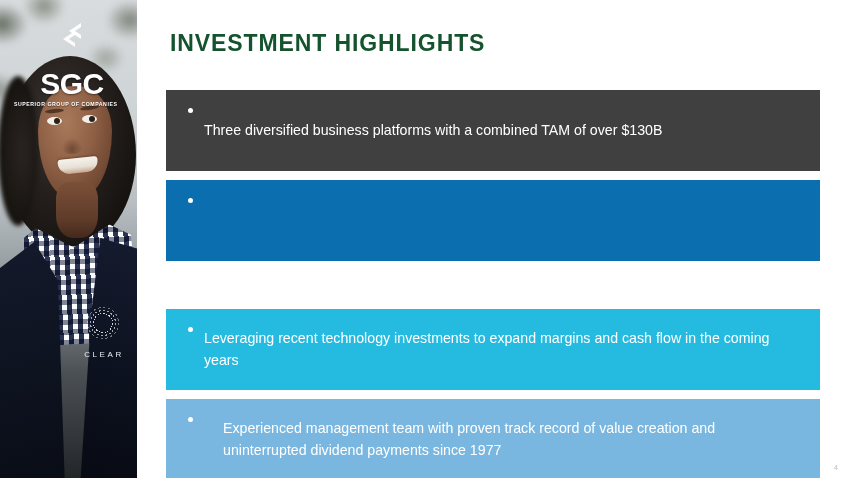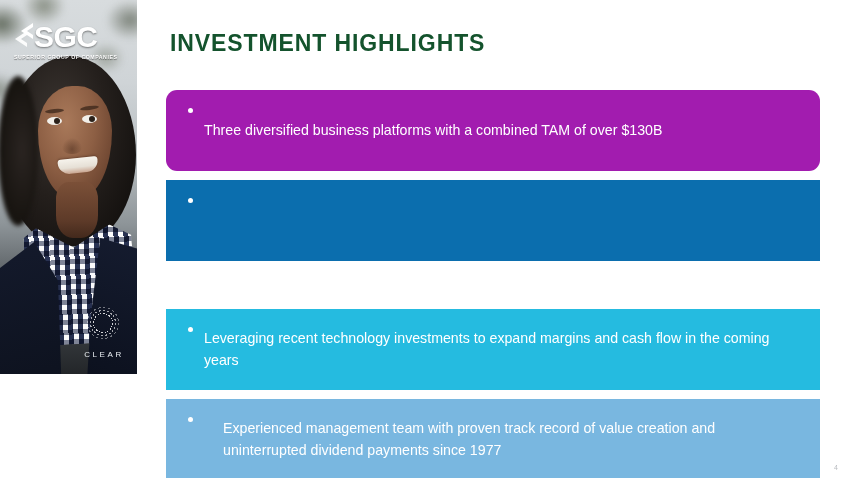--- a/index.html
+++ b/index.html
@@ -20,21 +20,21 @@
     background: #ffffff;
     overflow: hidden;
   }
 
   
   .photo-panel {
     position: absolute;
     left: 0;
     top: 0;
     width: 137px;
-    height: 374px;
+    height: 478px;
     overflow: hidden;
     background: #1a1a1c;
   }
 
   
   .photo-bg {
     position: absolute;
     inset: 0;
     background:
       linear-gradient(to bottom,
@@ -219,21 +219,23 @@
   .logo {
     position: absolute;
     left: 14px;
     top: 22px;
     width: 116px;
     z-index: 7;
     user-select: none;
   }
   .logo-row {
     display: flex;
-    gap: 0;
+    align-items: center;
+    gap: 21px;
+    flex-direction: column;
   }
   .logo-chev {
     width: 20px;
     height: 26px;
     flex: 0 0 auto;
   }
   .logo-word {
     color: #ffffff;
     font-size: 30px;
     font-weight: 700;
@@ -353,21 +355,21 @@
     </div>
     <div class="logo-tag">SUPERIOR GROUP OF COMPANIES</div>
   </div>
 
   <div class="content">
 
     <h1 class="page-title" style="color: #14532d; text-align: center;">INVESTMENT HIGHLIGHTS</h1>
 
     <div class="bullets">
 
-      <div class="bullet-box" style="background-color: #a21caf; border-radius: 11px;">
+      <div class="bullet-box" style="background-color: #404040;">
         <span class="bullet-dot"></span>
         <span class="bullet-text" style="color: rgb(255, 255, 255);">Three diversified business platforms with a combined TAM of over $130B</span>
       </div>
 
       <div class="bullet-box" style="background-color: rgb(11, 110, 174);">
         <span class="bullet-dot"></span>
       </div>
 
       <div class="bullet-box" style="background-color: rgb(37, 187, 224); margin-top: 48px;">
         <span class="bullet-dot"></span>

